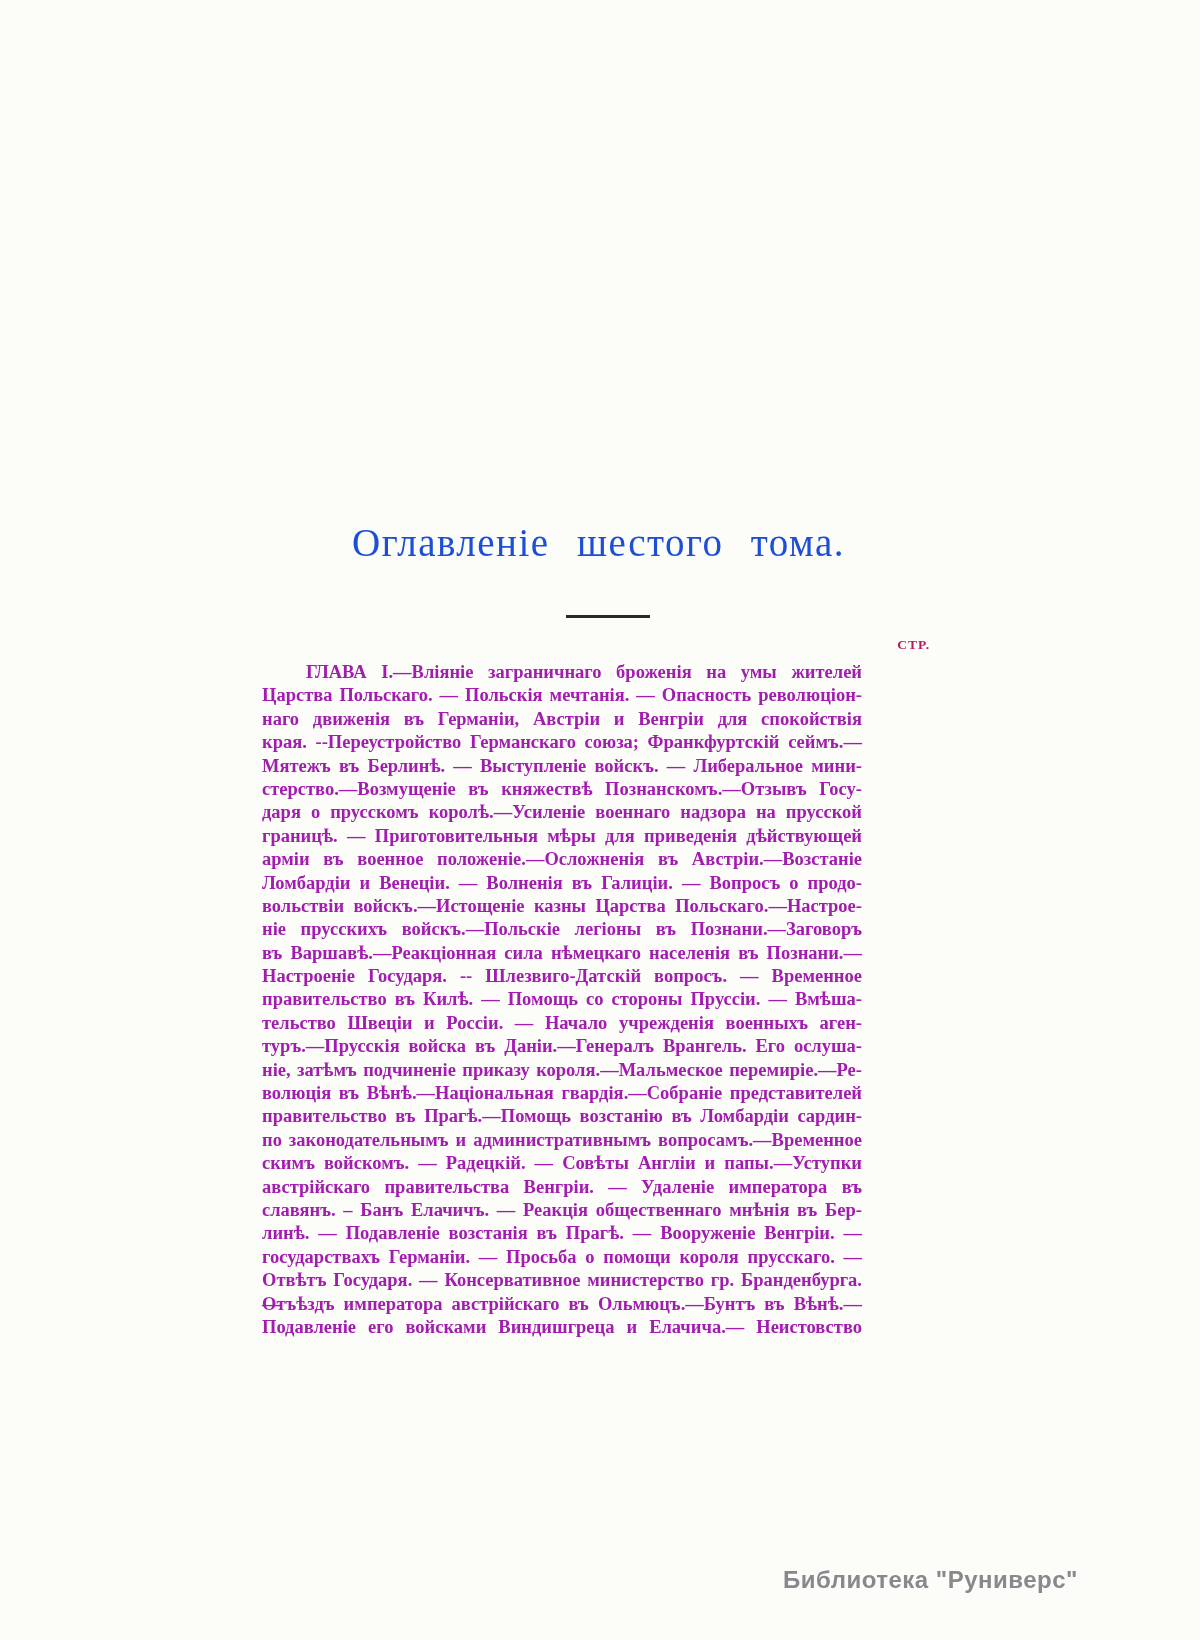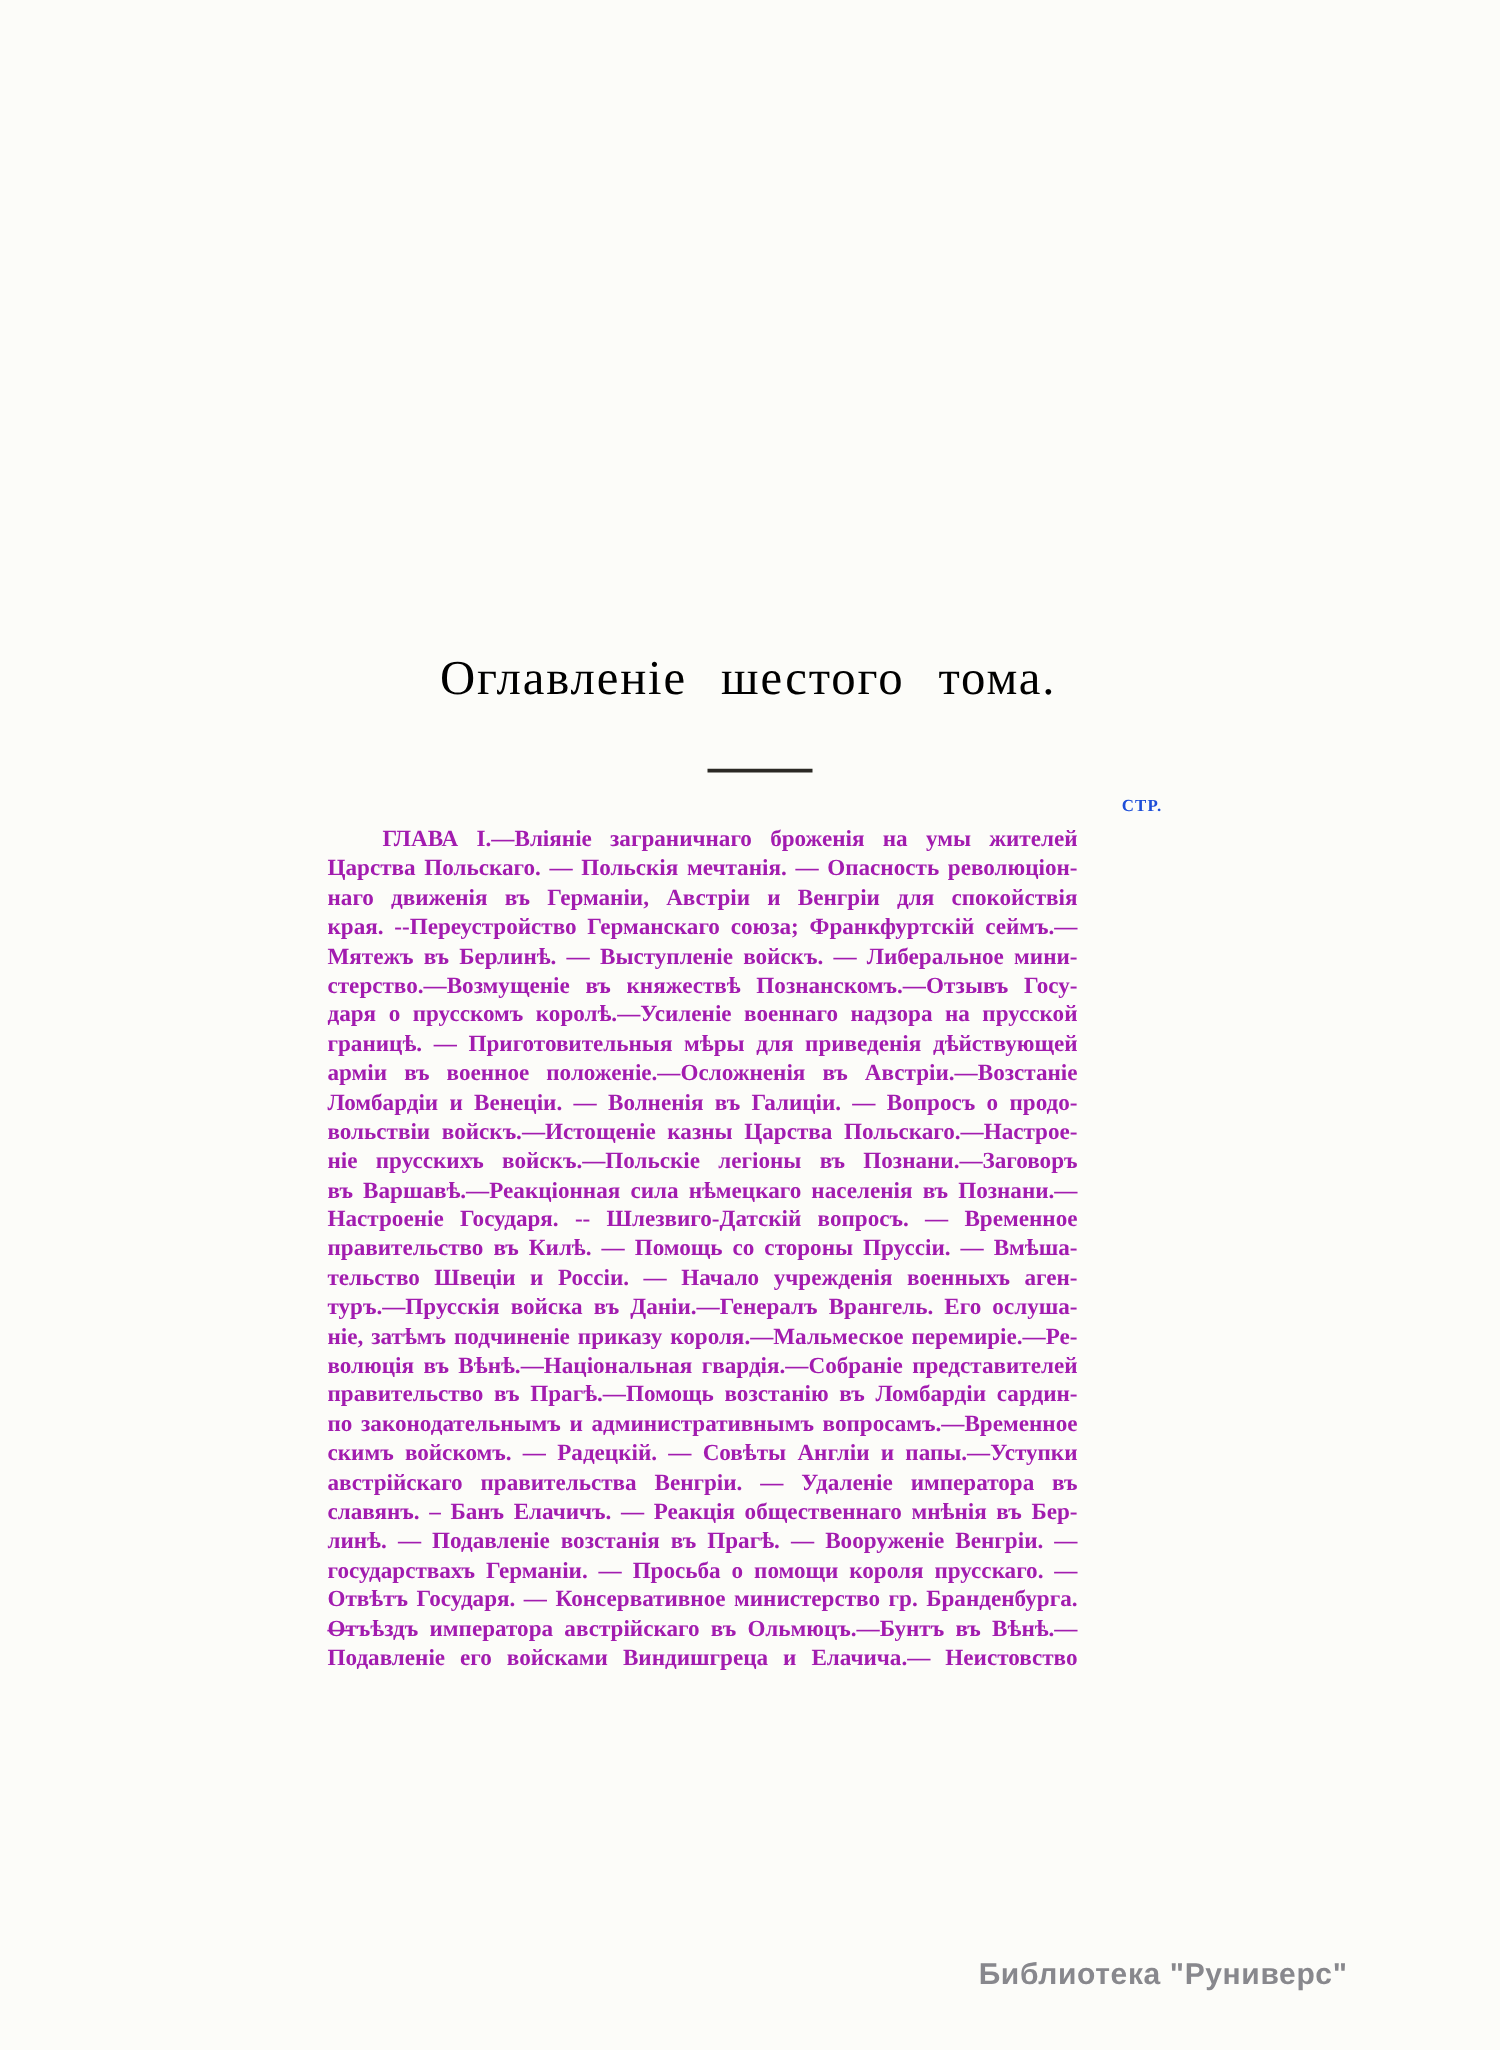--- a/index.html
+++ b/index.html
@@ -21,38 +21,38 @@
   }
   .page-title {
     position: absolute;
     top: 520px;
     left: 352px;
     font-size: 39px;
     font-weight: 500;
     letter-spacing: 1.5px;
     word-spacing: 16px;
     white-space: nowrap;
-    color: #000000;
+    color: #1d4ed8;
   }
   .title-rule {
     position: absolute;
     top: 615px;
     left: 566px;
     width: 84px;
     height: 2.5px;
     background: #2b2925;
   }
   .str-label {
     position: absolute;
     top: 637px;
     right: 270px;
     font-size: 13.5px;
     font-weight: bold;
     letter-spacing: 1px;
-    color: #1d4ed8;
+    color: #be185d;
   }
   .toc-text {
     position: absolute;
     top: 661px;
     left: 262px;
     width: 600px;
     font-size: 18.5px;
     font-weight: 600;
     line-height: 23.4px;
     color: #a21caf;

